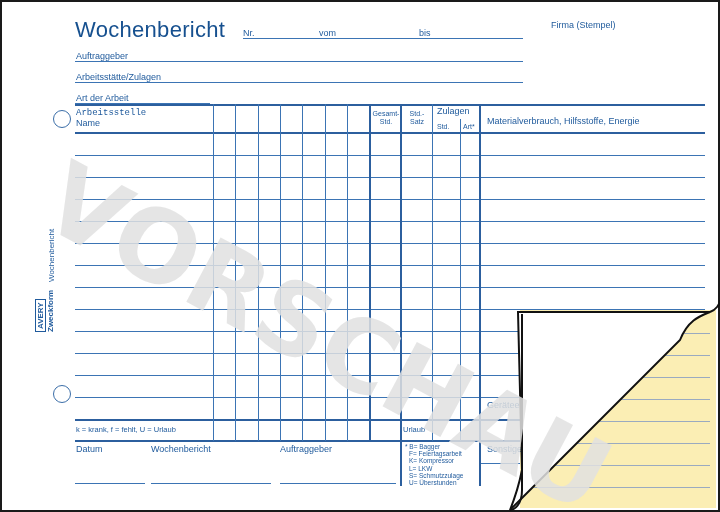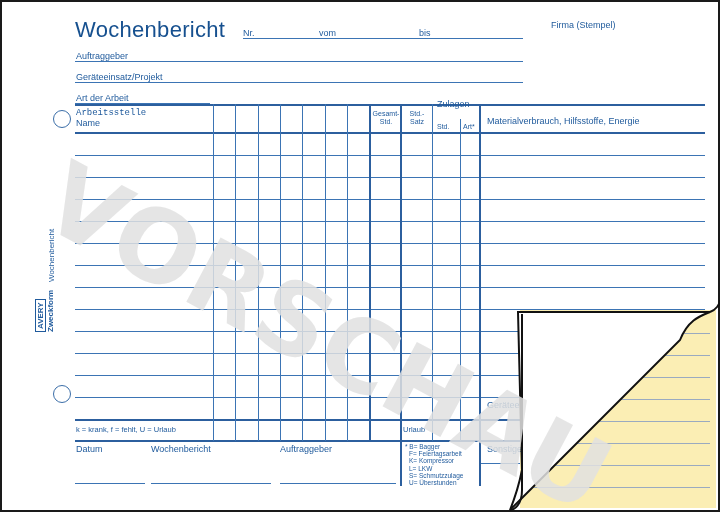--- a/index.html
+++ b/index.html
@@ -38,34 +38,34 @@
 <div class="t title" style="left:75px;top:17px;">Wochenbericht</div>
 <div class="t lbl" style="left:243px;top:28px;">Nr.</div>
 <div class="hline" style="left:243px;top:38px;width:280px;"></div>
 <div class="t lbl" style="left:319px;top:28px;">vom</div>
 <div class="t lbl" style="left:419px;top:28px;">bis</div>
 <div class="t lbl" style="left:551px;top:20px;">Firma (Stempel)</div>
 
 <div class="t lbl" style="left:76px;top:51px;">Auftraggeber</div>
 <div class="hline" style="left:75px;top:61px;width:448px;"></div>
 
-<div class="t lbl" style="left:76px;top:72px;">Geräteeinsatz/Projekt</div>
+<div class="t lbl" style="left:76px;top:72px;">Arbeitsstätte/Zulagen</div>
 <div class="hline" style="left:75px;top:82px;width:448px;"></div>
 
 <div class="t lbl" style="left:76px;top:93px;">Art der Arbeit</div>
 <div class="hline" style="left:75px;top:103px;width:135px;"></div>
 
 <div class="hline thick" style="left:75px;top:104px;width:630px;"></div>
 
 <div class="t lbl" style="left:76px;top:108px;font-family:Liberation Mono, monospace;">Arbeitsstelle</div>
 <div class="t lbl" style="left:76px;top:118px;">Name</div>
 
 <div class="t sm" style="left:371px;top:110px;width:30px;text-align:center;"><span>Gesamt-</span><br><span>Std.</span></div>
 <div class="t sm" style="left:402px;top:110px;width:30px;text-align:center;"><span>Std.-</span><br><span>Satz</span></div>
-<div class="t lbl" style="left:437px;top:99px;">Zulagen</div>
+<div class="t lbl" style="left:437px;top:106px;">Zulagen</div>
 <div class="t sm" style="left:437px;top:123px;">Std.</div>
 <div class="t sm" style="left:463px;top:123px;">Art*</div>
 <div class="t lbl" style="left:487px;top:116px;">Materialverbrauch, Hilfsstoffe, Energie</div>
 <div class="vline" style="left:460px;top:119px;height:14px;"></div>
 
 <div id="rows"></div>
 <div class="hline thick" style="left:75px;top:132px;width:630px;"></div>
 <div class="hline" style="left:75px;top:155px;width:630px;"></div>
 <div class="hline" style="left:75px;top:177px;width:630px;"></div>
 <div class="hline" style="left:75px;top:199px;width:630px;"></div>

